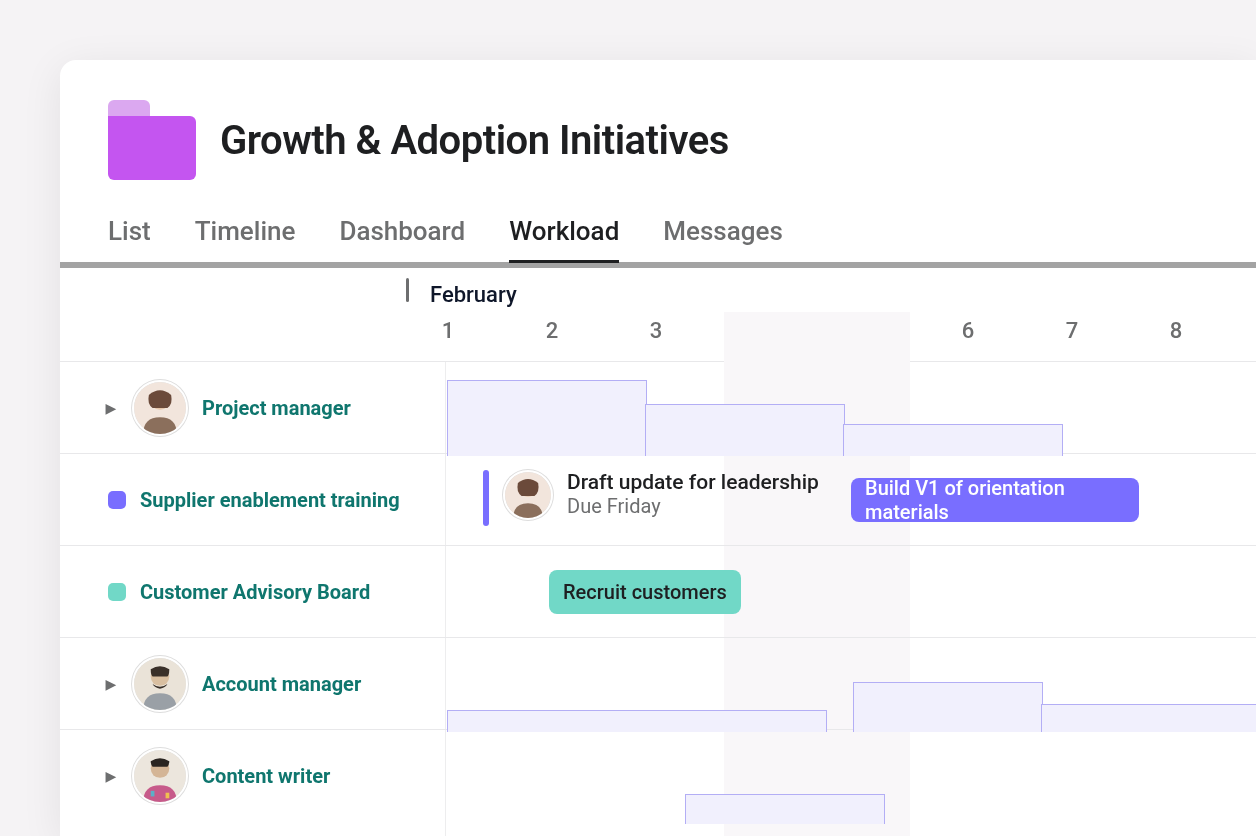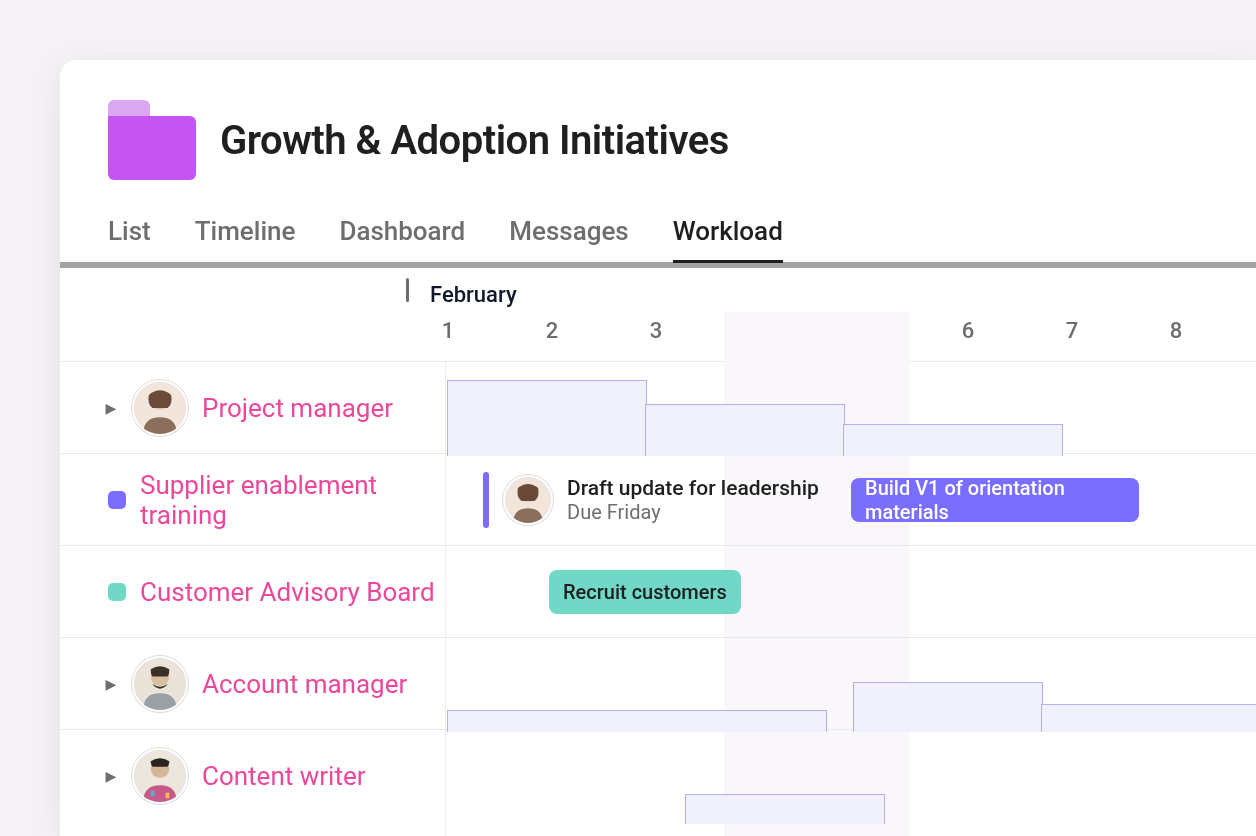--- a/index.html
+++ b/index.html
@@ -171,23 +171,23 @@
       border: 2px solid #fff;
       box-shadow: 0 0 0 1px #ddd;
       flex-shrink: 0;
       overflow: hidden;
       display: flex;
       align-items: center;
       justify-content: center;
     }
     .avatar svg { width: 100%; height: 100%; }
     .role-label {
-      font-size: 26px;
-      color: #ec4899;
-      font-weight: 400;
+      font-size: 20px;
+      color: #0f766e;
+      font-weight: 700;
     }
     .color-swatch {
       width: 18px;
       height: 18px;
       border-radius: 5px;
       flex-shrink: 0;
     }
     .swatch-purple { background: #796eff; }
     .swatch-teal { background: #71d8c7; }
     .row-track {
@@ -219,21 +219,21 @@
       background: #796eff;
       color: #ffffff;
     }
     .task-teal {
       background: #71d8c7;
       color: #1e1f21;
     }
     .task-inline {
       position: absolute;
       display: flex;
-      align-items: center;
+      align-items: flex-start;
       gap: 14px;
       height: 60px;
       padding-left: 20px;
     }
     .task-inline-bar {
       width: 6px;
       height: 56px;
       background: #796eff;
       border-radius: 3px;
     }
@@ -275,22 +275,22 @@
       <div class="folder-tab"></div>
       <div class="folder-body"></div>
     </div>
     <h1 class="page-title">Growth &amp; Adoption Initiatives</h1>
   </div>
 
   <div class="tabs">
     <div class="tab">List</div>
     <div class="tab">Timeline</div>
     <div class="tab">Dashboard</div>
+    <div class="tab active">Workload</div>
     <div class="tab">Messages</div>
-    <div class="tab active">Workload</div>
   </div>
 
   <div class="timeline-header">
     <div class="month-tick"></div>
     <div class="month-label">February</div>
     <div class="date-row">
       <div class="date-cell" style="left:336px">1</div>
       <div class="date-cell" style="left:440px">2</div>
       <div class="date-cell" style="left:544px">3</div>
       <div class="date-cell" style="left:648px">4</div>

